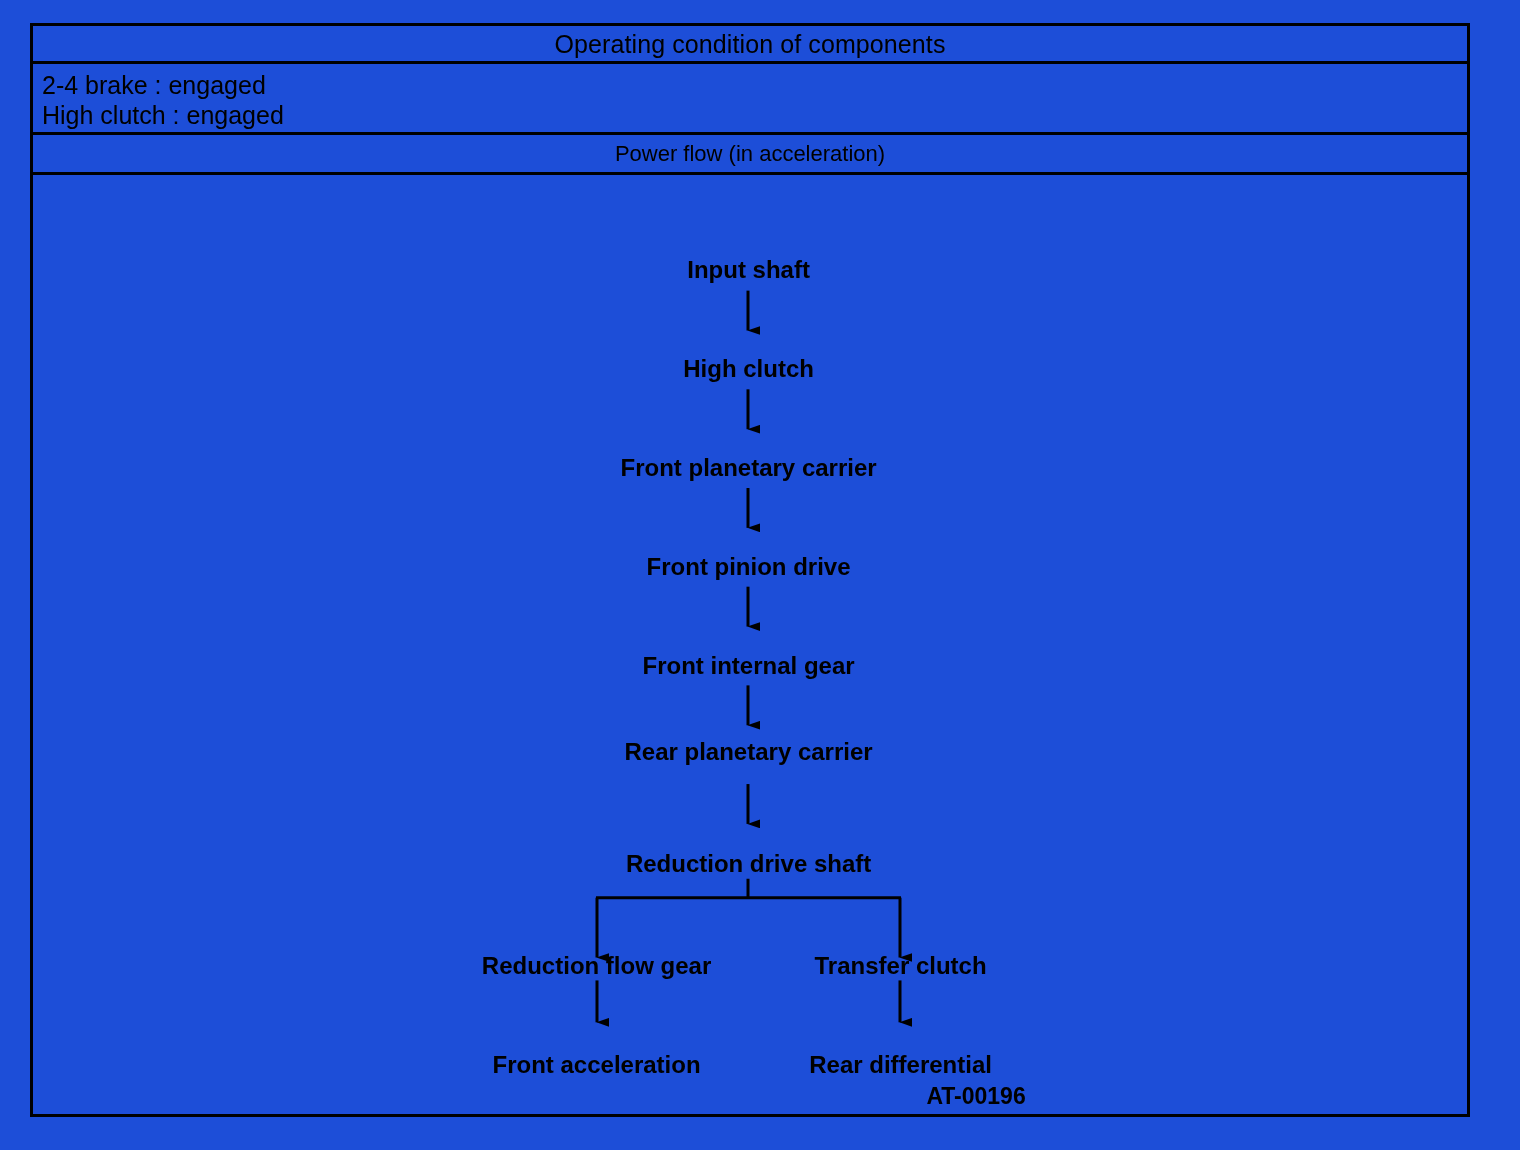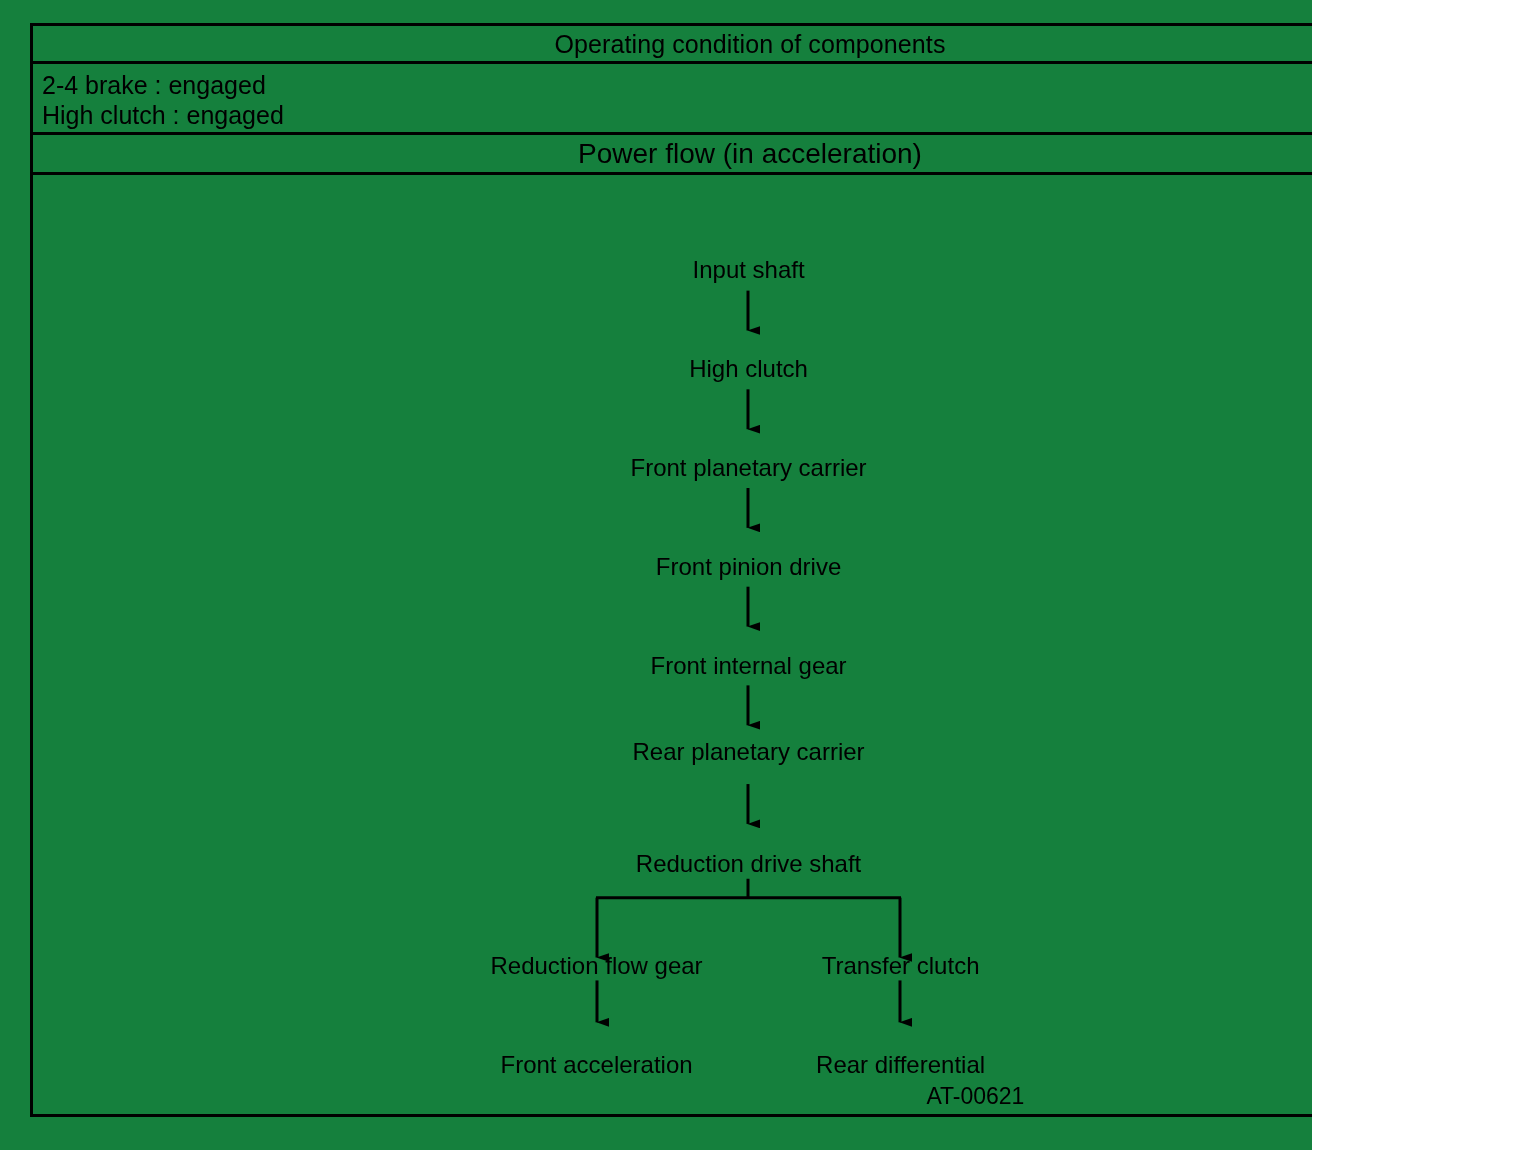--- a/index.html
+++ b/index.html
@@ -2,23 +2,23 @@
 <html><head>
 <meta charset="utf-8">
 <style>
   html, body {
     margin: 0;
     padding: 0;
     background: #ffffff;
   }
   #page {
     position: relative;
-    width: 1312px;
+    width: 1520px;
     height: 1150px;
-    background: #15803d;
+    background: #1d4ed8;
     font-family: "Liberation Sans", sans-serif;
     color: #000000;
     overflow: hidden;
   }
 
   
   .frame {
     position: absolute;
     left: 30px;
     top: 23px;
@@ -68,30 +68,31 @@
     top: 109px;
     right: 0;
     height: 40px;
     border-bottom: 3px solid #000000;
     box-sizing: border-box;
     display: flex;
     align-items: center;
     justify-content: center;
   }
   .row-flow .txt {
-    font-size: 28px;
+    font-size: 22px;
     line-height: 28px;
   }
 
   .row-canvas {
     position: absolute;
     left: 0;
     top: 149px;
     right: 0;
     bottom: 0;
+    font-weight: bold;
   }
 
   
   .canvas {
     position: absolute;
     left: 0;
     top: 0;
     width: 100%;
     height: 100%;
   }
@@ -173,19 +174,19 @@
         <div class="node" style="left:49.9%; top:477px;">Front internal gear</div>
         <div class="node" style="left:49.9%; top:563px;">Rear planetary carrier</div>
         <div class="node" style="left:49.9%; top:675px;">Reduction drive shaft</div>
 
         <div class="node" style="left:39.3%; top:777px;">Reduction flow gear</div>
         <div class="node" style="left:60.5%; top:777px;">Transfer clutch</div>
 
         <div class="node" style="left:39.3%; top:876px;">Front acceleration</div>
         <div class="node" style="left:60.5%; top:876px;">Rear differential</div>
 
-        <div class="node-right-anchor" style="left:62.3%; top:908px;">AT-00621</div>
+        <div class="node-right-anchor" style="left:62.3%; top:908px;">AT-00196</div>
 
       </div>
     </div>
 
   </div>
 </div>
 
 </body></html>

